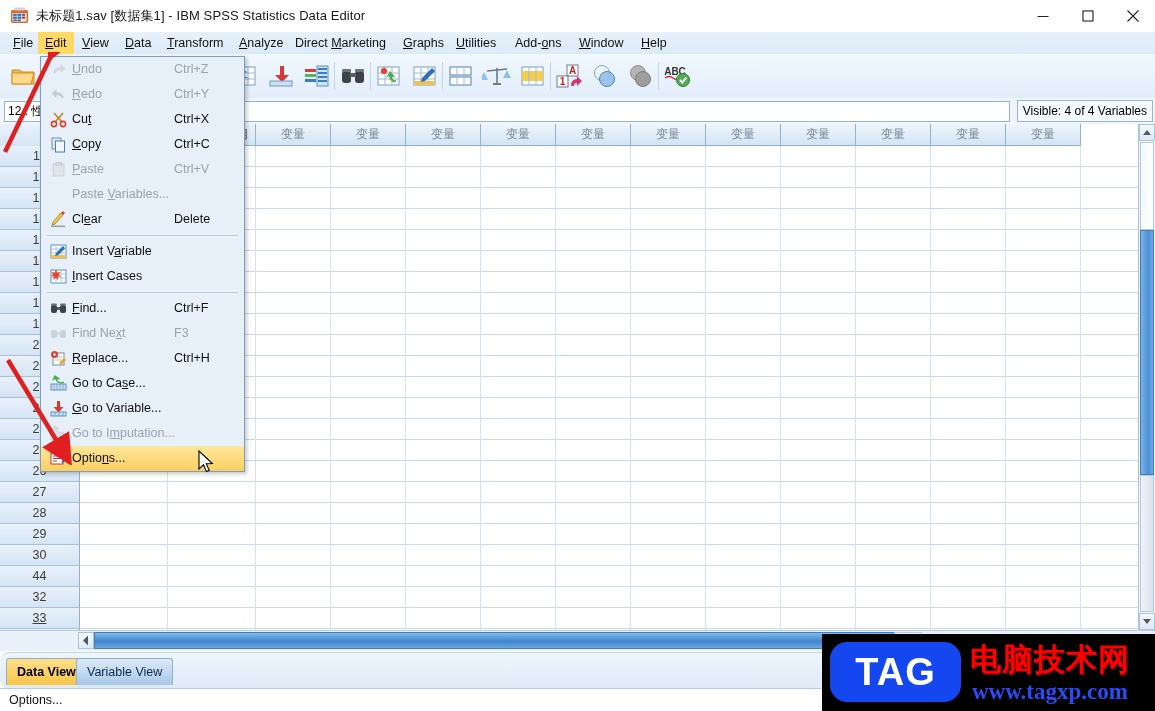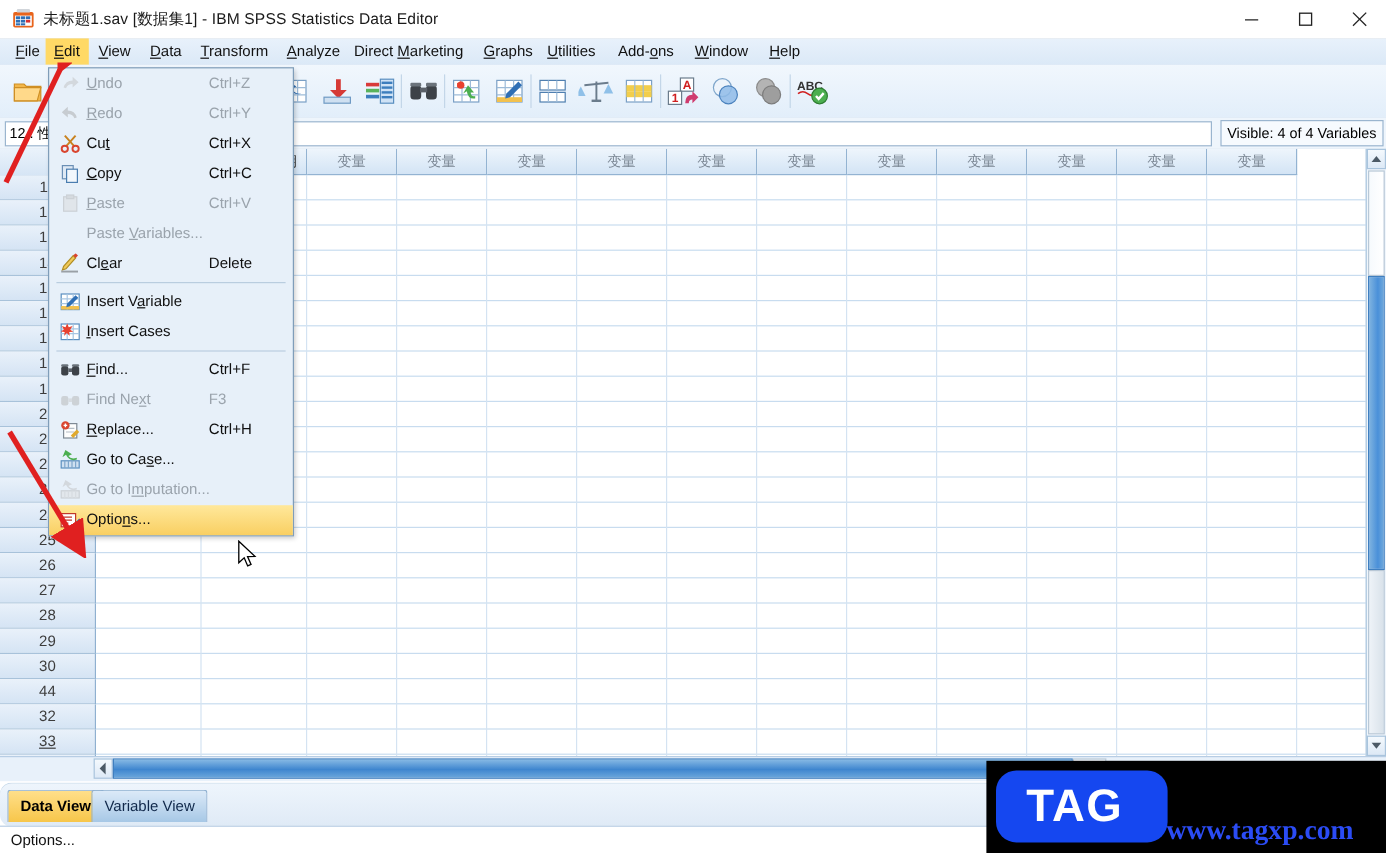--- a/index.html
+++ b/index.html
@@ -213,21 +213,21 @@
   
   .annot{position:absolute;z-index:55;pointer-events:none;}
 
   
   .watermark{
     position:absolute;left:822px;top:634px;width:333px;height:77px;
     background:#000;z-index:70;overflow:hidden;
   }
   .wm-badge{
     position:absolute;left:8px;top:8px;width:131px;height:60px;
-    background:#1547f0;border-radius:17px;padding-left:12px;
+    background:#1547f0;border-radius:17px;
   }
   .wm-tag{
     position:absolute;left:0;top:0;width:131px;height:60px;
     line-height:60px;text-align:center;color:#fff;
     font-size:38px;font-weight:bold;font-family:"Liberation Sans",sans-serif;
     letter-spacing:1px;
   }
   .wm-cn{
     position:absolute;left:148px;top:5px;font-size:31px;font-weight:bold;
     color:#ff0000;letter-spacing:1px;white-space:nowrap;
@@ -722,20 +722,32 @@
           <g stroke="#7fa6cb">
             <line x1="4" y1="9" x2="4" y2="15"></line>
             <line x1="7" y1="9" x2="7" y2="15"></line>
             <line x1="10" y1="9" x2="10" y2="15"></line>
             <line x1="13" y1="9" x2="13" y2="15"></line>
           </g>
           <path d="M14 8 q-6 2 -9 -4 l-3 2 2.5 -6 5.5 3.5 -3 1.5 q2 3 7 1.5z" fill="#4caf50"></path>
         </svg></span>
       <span class="mi-lb">Go to Ca<u>s</u>e...</span>
     </div>
+    <div class="mi">
+      <span class="mi-ic"><svg width="17" height="17" viewBox="0 0 17 17">
+          <path d="M7 1 h3 v6 h3.5 l-5 5.5 -5 -5.5 h3.5z" fill="#d63a36"></path>
+          <rect x="1" y="12" width="15" height="4" fill="#cfe0f1" stroke="#5b8fc0"></rect>
+          <g stroke="#7fa6cb">
+            <line x1="5" y1="12" x2="5" y2="16"></line>
+            <line x1="9" y1="12" x2="9" y2="16"></line>
+            <line x1="13" y1="12" x2="13" y2="16"></line>
+          </g>
+        </svg></span>
+      <span class="mi-lb"><u>G</u>o to Variable...</span>
+    </div>
     <div class="mi disabled">
       <span class="mi-ic" style="filter: grayscale(1) opacity(0.45);"><svg width="17" height="17" viewBox="0 0 17 17">
           <rect x="1" y="9" width="15" height="6" fill="#d8dcdf" stroke="#a7abae"></rect>
           <g stroke="#bfc4c8">
             <line x1="4" y1="9" x2="4" y2="15"></line>
             <line x1="7" y1="9" x2="7" y2="15"></line>
             <line x1="10" y1="9" x2="10" y2="15"></line>
             <line x1="13" y1="9" x2="13" y2="15"></line>
           </g>
           <path d="M14 8 q-6 2 -9 -4 l-3 2 2.5 -6 5.5 3.5 -3 1.5 q2 3 7 1.5z" fill="#b8bcc0"></path>
@@ -775,14 +787,15 @@
 </svg>
 
 <svg class="cursor" style="left:198px;top:450px" width="18" height="26" viewBox="0 0 18 26">
   <path d="M1 1 L1 19 L5.5 14.8 L8.4 21.6 L11.2 20.4 L8.3 13.8 L14.4 13.6 Z" fill="#fff" stroke="#000" stroke-width="1.1"></path>
 </svg>
 
 <div class="watermark">
   <div class="wm-badge">
     <div class="wm-tag">TAG</div>
   </div>
+  <div class="wm-cn">电脑技术网</div>
   <div class="wm-url">www.tagxp.com</div>
 </div>
 
 </body></html>

